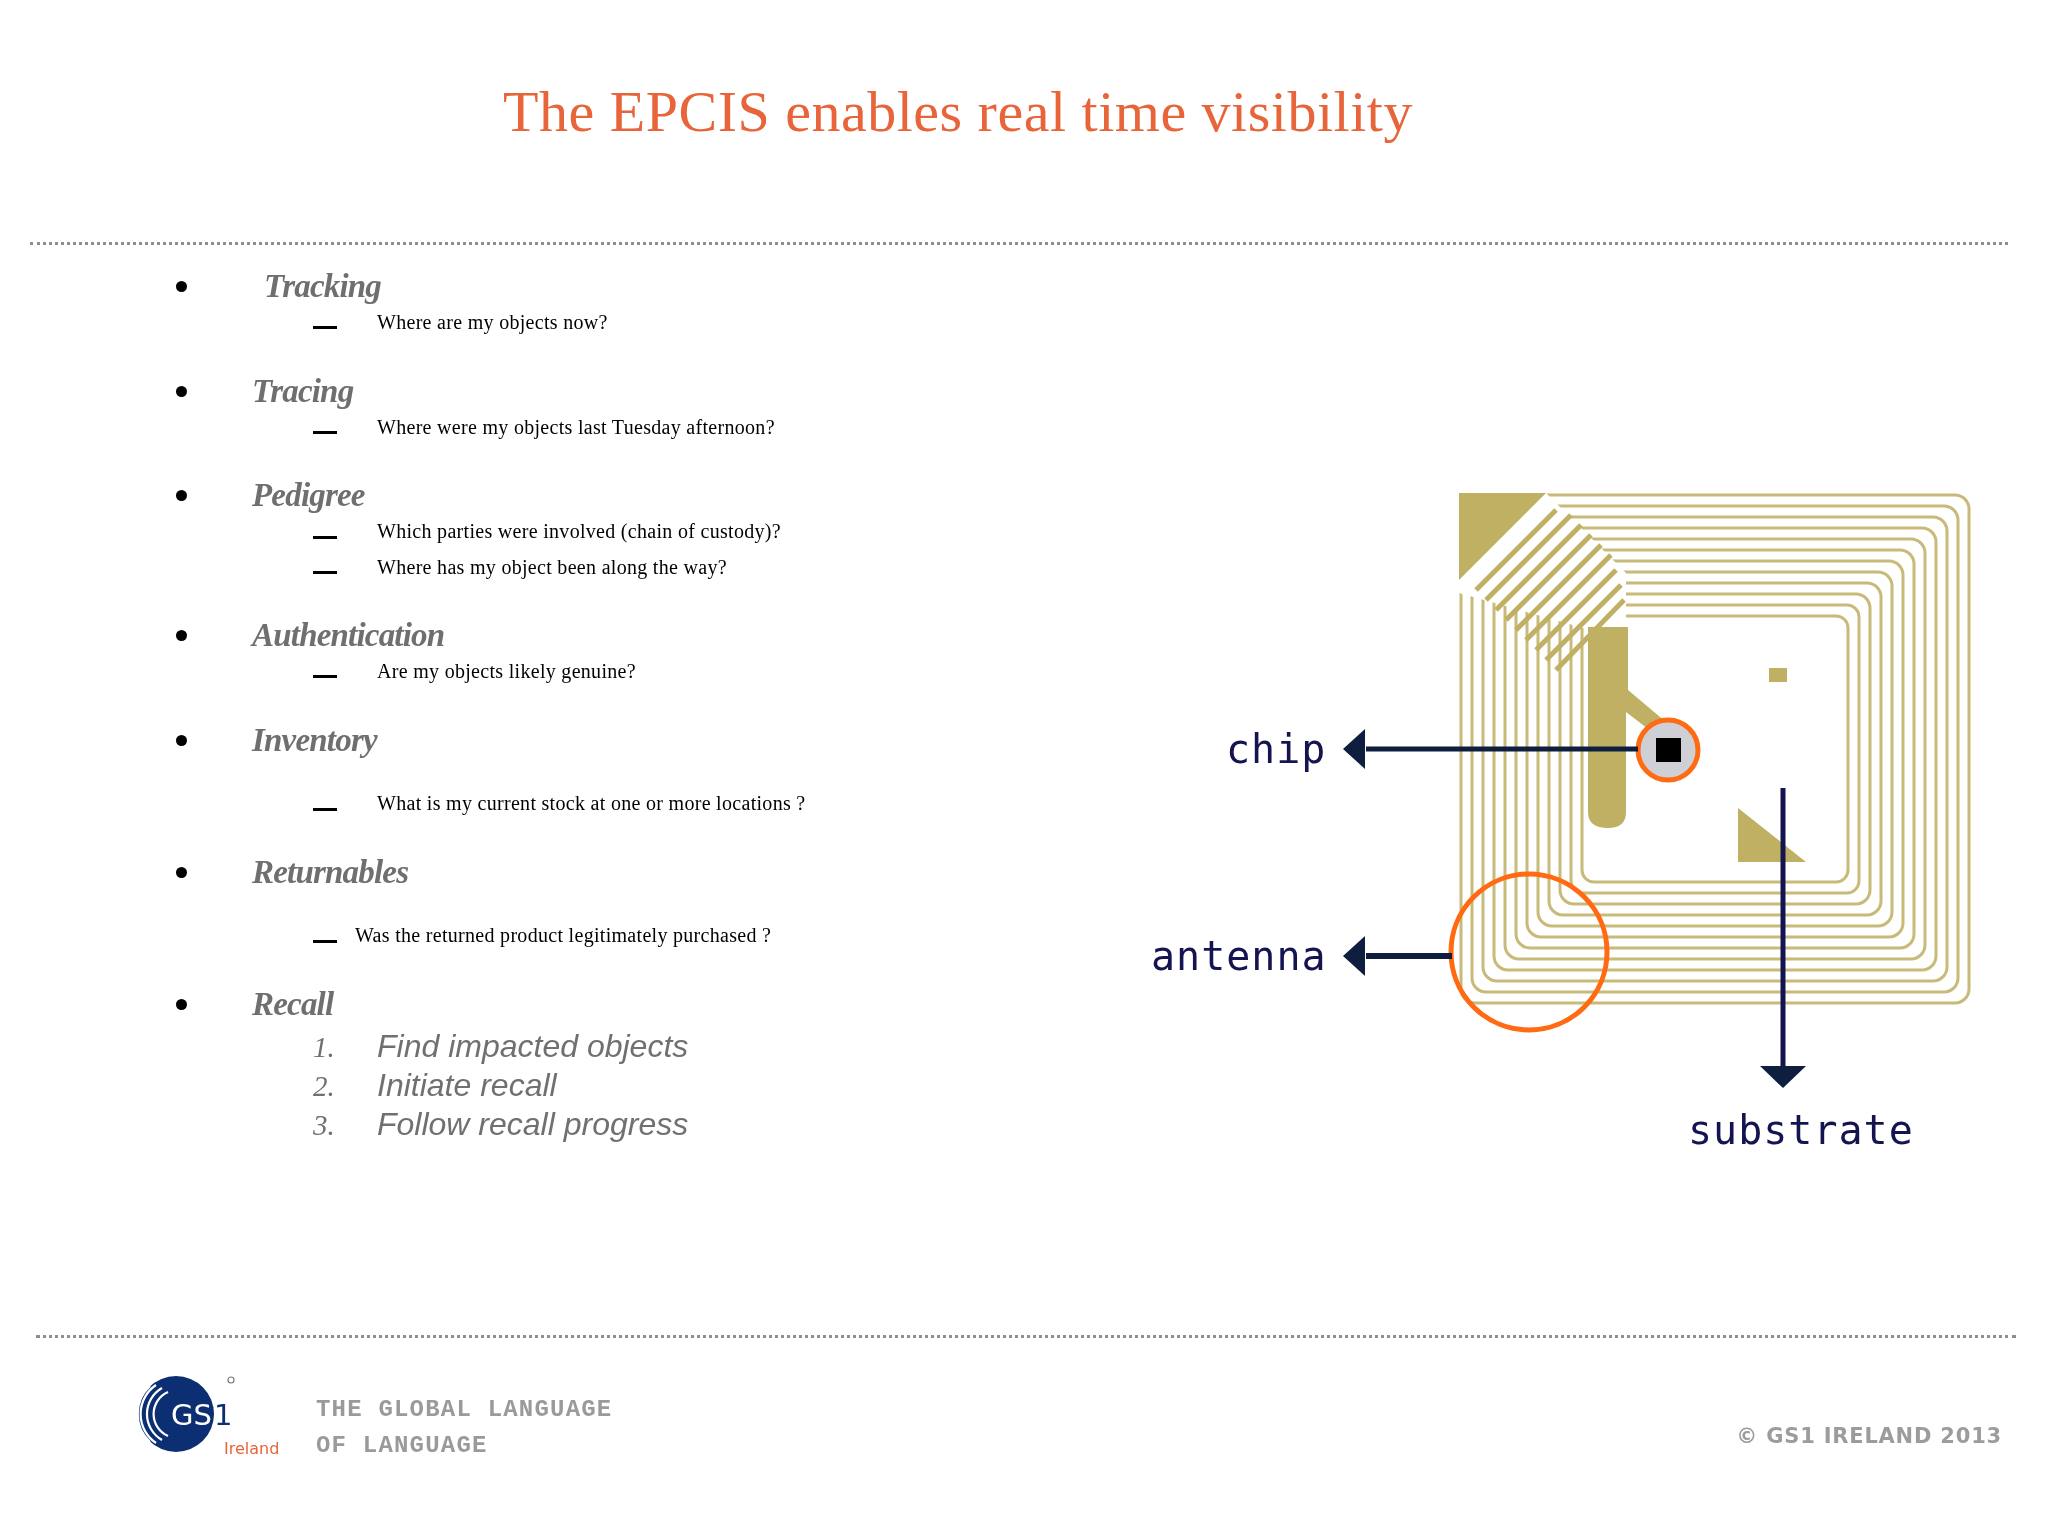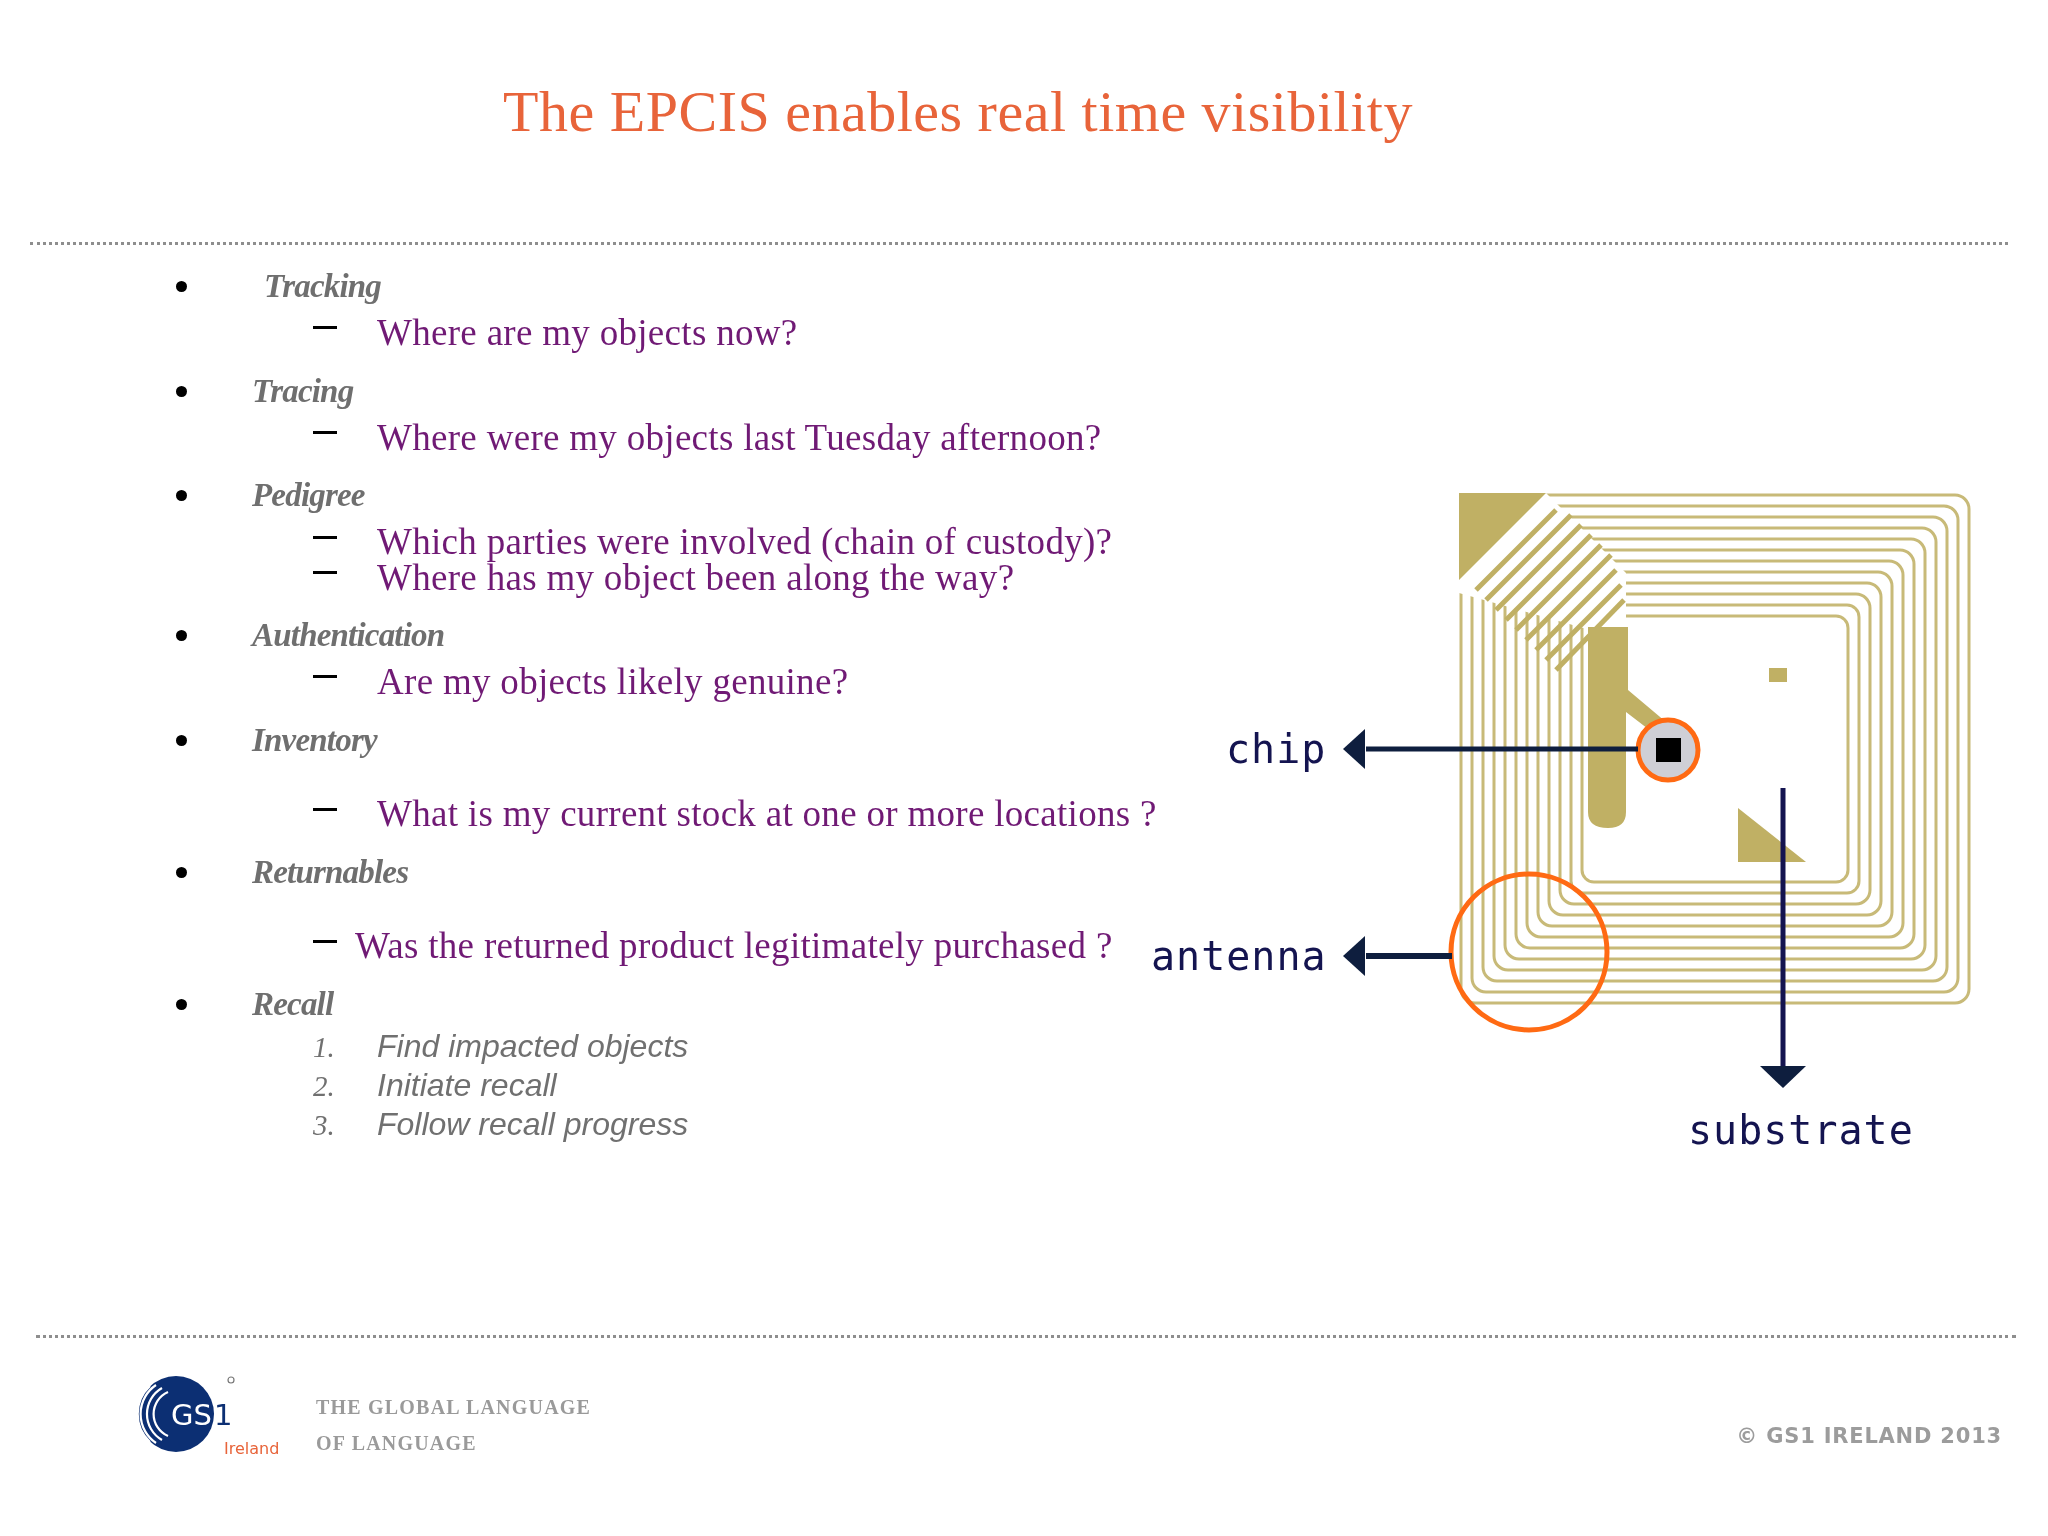--- a/index.html
+++ b/index.html
@@ -13,42 +13,42 @@
   .rule.bottom { left: 36px; width: 1980px; top: 1335px; }
 
   .content { position: absolute; left: 0; top: 0; }
   .bullet-dot { position: absolute; width: 11px; height: 11px; border-radius: 50%; background: #000; }
   .heading {
     position: absolute; font-family: "Liberation Serif", serif; font-style: italic; font-weight: bold;
     font-size: 33px; color: #6f6f6f; letter-spacing: -0.8px; white-space: nowrap;
   }
   .dash { position: absolute; width: 24px; height: 3px; background: #000; }
   .sub {
-    position: absolute; font-family: "Liberation Serif", serif; font-size: 37px; color: #701a75;
+    position: absolute; font-family: "Liberation Serif", serif; font-size: 20px; color: #000000;
     white-space: nowrap; letter-spacing: 0.3px;
   }
   .num {
     position: absolute; font-family: "Liberation Serif", serif; font-style: italic; font-size: 29px; color: #707070;
   }
   .numtext {
     position: absolute; font-family: Liberation Sans, sans-serif; font-style: italic; font-size: 32px; color: #707070;
     white-space: nowrap;
   }
 
   .diagram { position: absolute; left: 16px; top: 0; width: 2048px; height: 1536px; pointer-events: none; }
   .diagram svg { position: absolute; left: 0; top: 0; }
   .dlabel {
     position: absolute; font-family: "DejaVu Sans Mono", monospace; font-size: 40px; color: #141450;
     letter-spacing: 1px; white-space: nowrap;
   }
 
   .footer-logo { position: absolute; left: 138px; top: 1372px; width: 150px; height: 90px; }
   .tagline {
-    position: absolute; left: 316px; font-family: Liberation Serif, serif; font-weight: bold;
-    font-size: 20px; color: #9a9a9a; letter-spacing: 1.2px; white-space: nowrap;
+    position: absolute; left: 316px; font-family: Liberation Mono, monospace; font-weight: bold;
+    font-size: 24px; color: #9a9a9a; letter-spacing: 1.2px; white-space: nowrap;
   }
   .copyright {
     position: absolute; right: 46px; top: 1424px; font-family: "DejaVu Sans", sans-serif; font-weight: bold;
     font-size: 21px; color: #9c9c9c; letter-spacing: 0.8px; white-space: nowrap;
   }
 </style>
 </head>
 <body>
 
 <div class="title">The EPCIS enables real time visibility</div>

